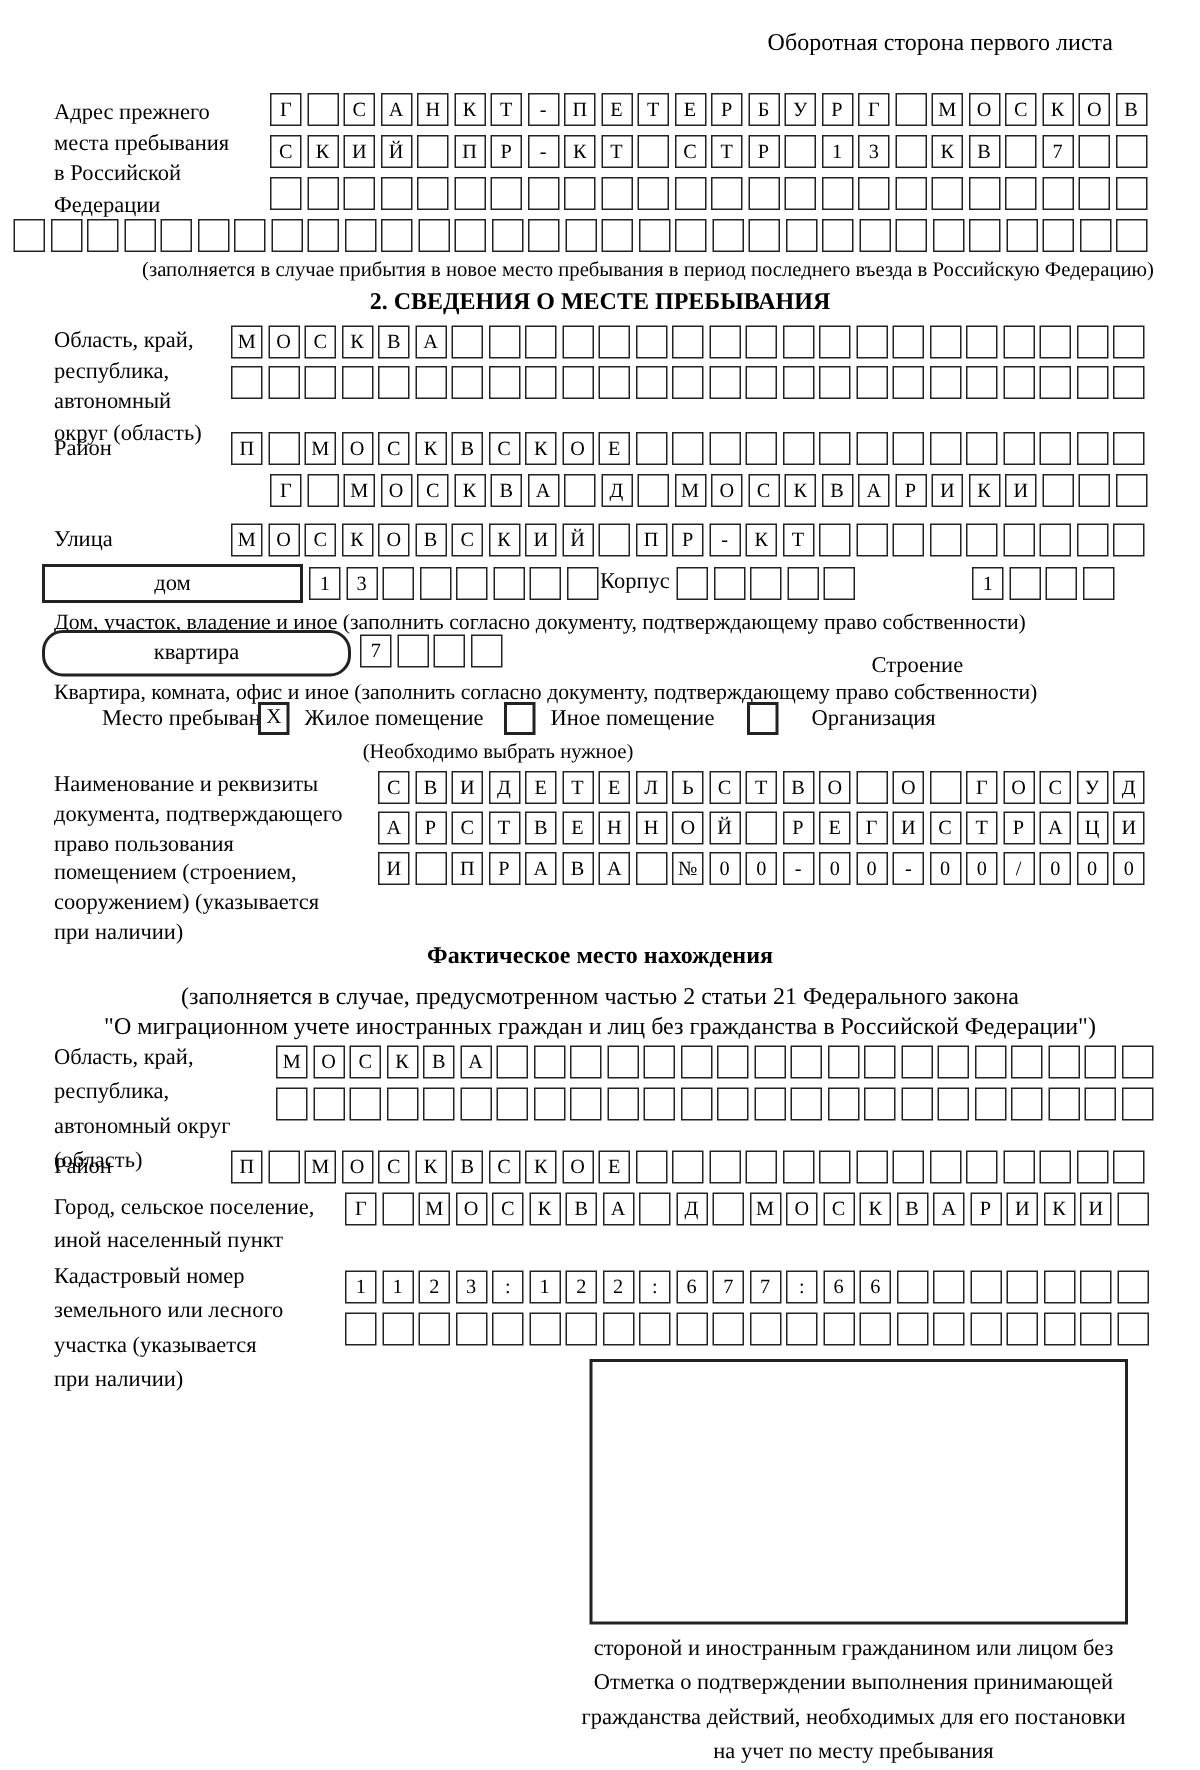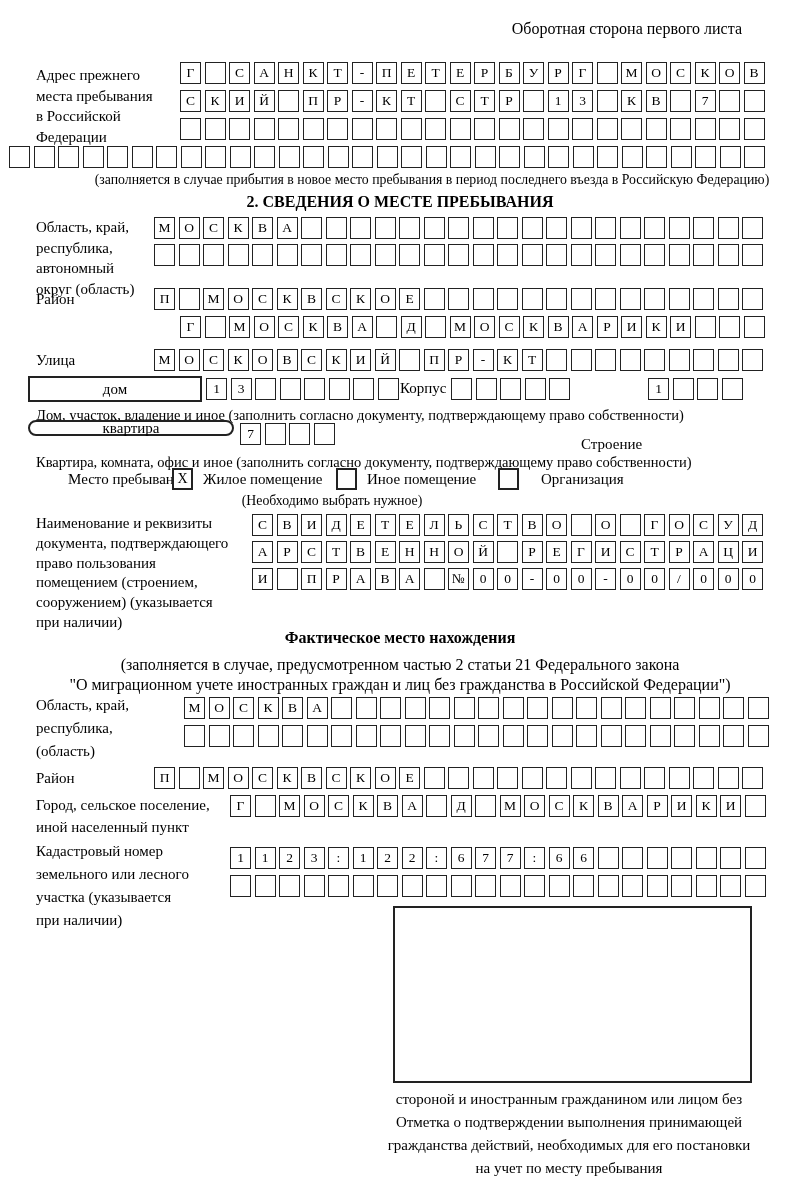--- a/index.html
+++ b/index.html
@@ -319,21 +319,21 @@
     </div>
   <div class="inline-lbl" style="left:581px;top:396px;margin-top:40px;">Строение</div>
   <div class="cellrow" style="left:648px;top:378px;">
       <span class="cell">1</span>
       <span class="cell"></span>
       <span class="cell"></span>
       <span class="cell"></span>
     </div>
   <div class="lbl" style="left:36px;top:405px;width:740px;font-size:14.5px;">Дом, участок, владение и иное (заполнить согласно документу, подтверждающему право собственности)</div>
 
-  <div class="wbox" style="left:28px;top:420px;width:206px;height:16px;border-radius:14px;">квартира</div>
+  <div class="wbox" style="left:28px;top:420px;width:206px;height:31px;border-radius:14px;">квартира</div>
   <div class="cellrow" style="left:240px;top:423px;">
       <span class="cell">7</span>
       <span class="cell"></span>
       <span class="cell"></span>
       <span class="cell"></span>
     </div>
   <div class="lbl" style="left:36px;top:452px;width:740px;font-size:14.5px;">Квартира, комната, офис и иное (заполнить согласно документу, подтверждающему право собственности)</div>
 
   <div class="inline-lbl" style="left:36px;top:471px;margin-left:32px;">Место пребывания:</div>
   <div class="cb" style="left:172px;top:468px;">X</div>
@@ -424,20 +424,21 @@
 
   <div class="title" style="top:629px;">Фактическое место нахождения</div>
   <div class="abs centered-lines" style="left:0;top:655px;width:100%;font-size:16px;line-height:19.5px;">
       <div>(заполняется в случае, предусмотренном частью 2 статьи 21 Федерального закона</div>
       <div>"О миграционном учете иностранных граждан и лиц без гражданства в Российской Федерации")</div>
     </div>
 
   <div class="lbl" style="left:36px;top:694px;width:165px;line-height:23px;">
       <div>Область, край,</div>
       <div>республика,</div>
+      <div>автономный округ</div>
       <div>(область)</div>
     </div>
   <div class="cellrow" style="left:184px;top:697px;">
       <span class="cell">М</span>
       <span class="cell">О</span>
       <span class="cell">С</span>
       <span class="cell">К</span>
       <span class="cell">В</span>
       <span class="cell">А</span>
       <span class="cell"></span>

